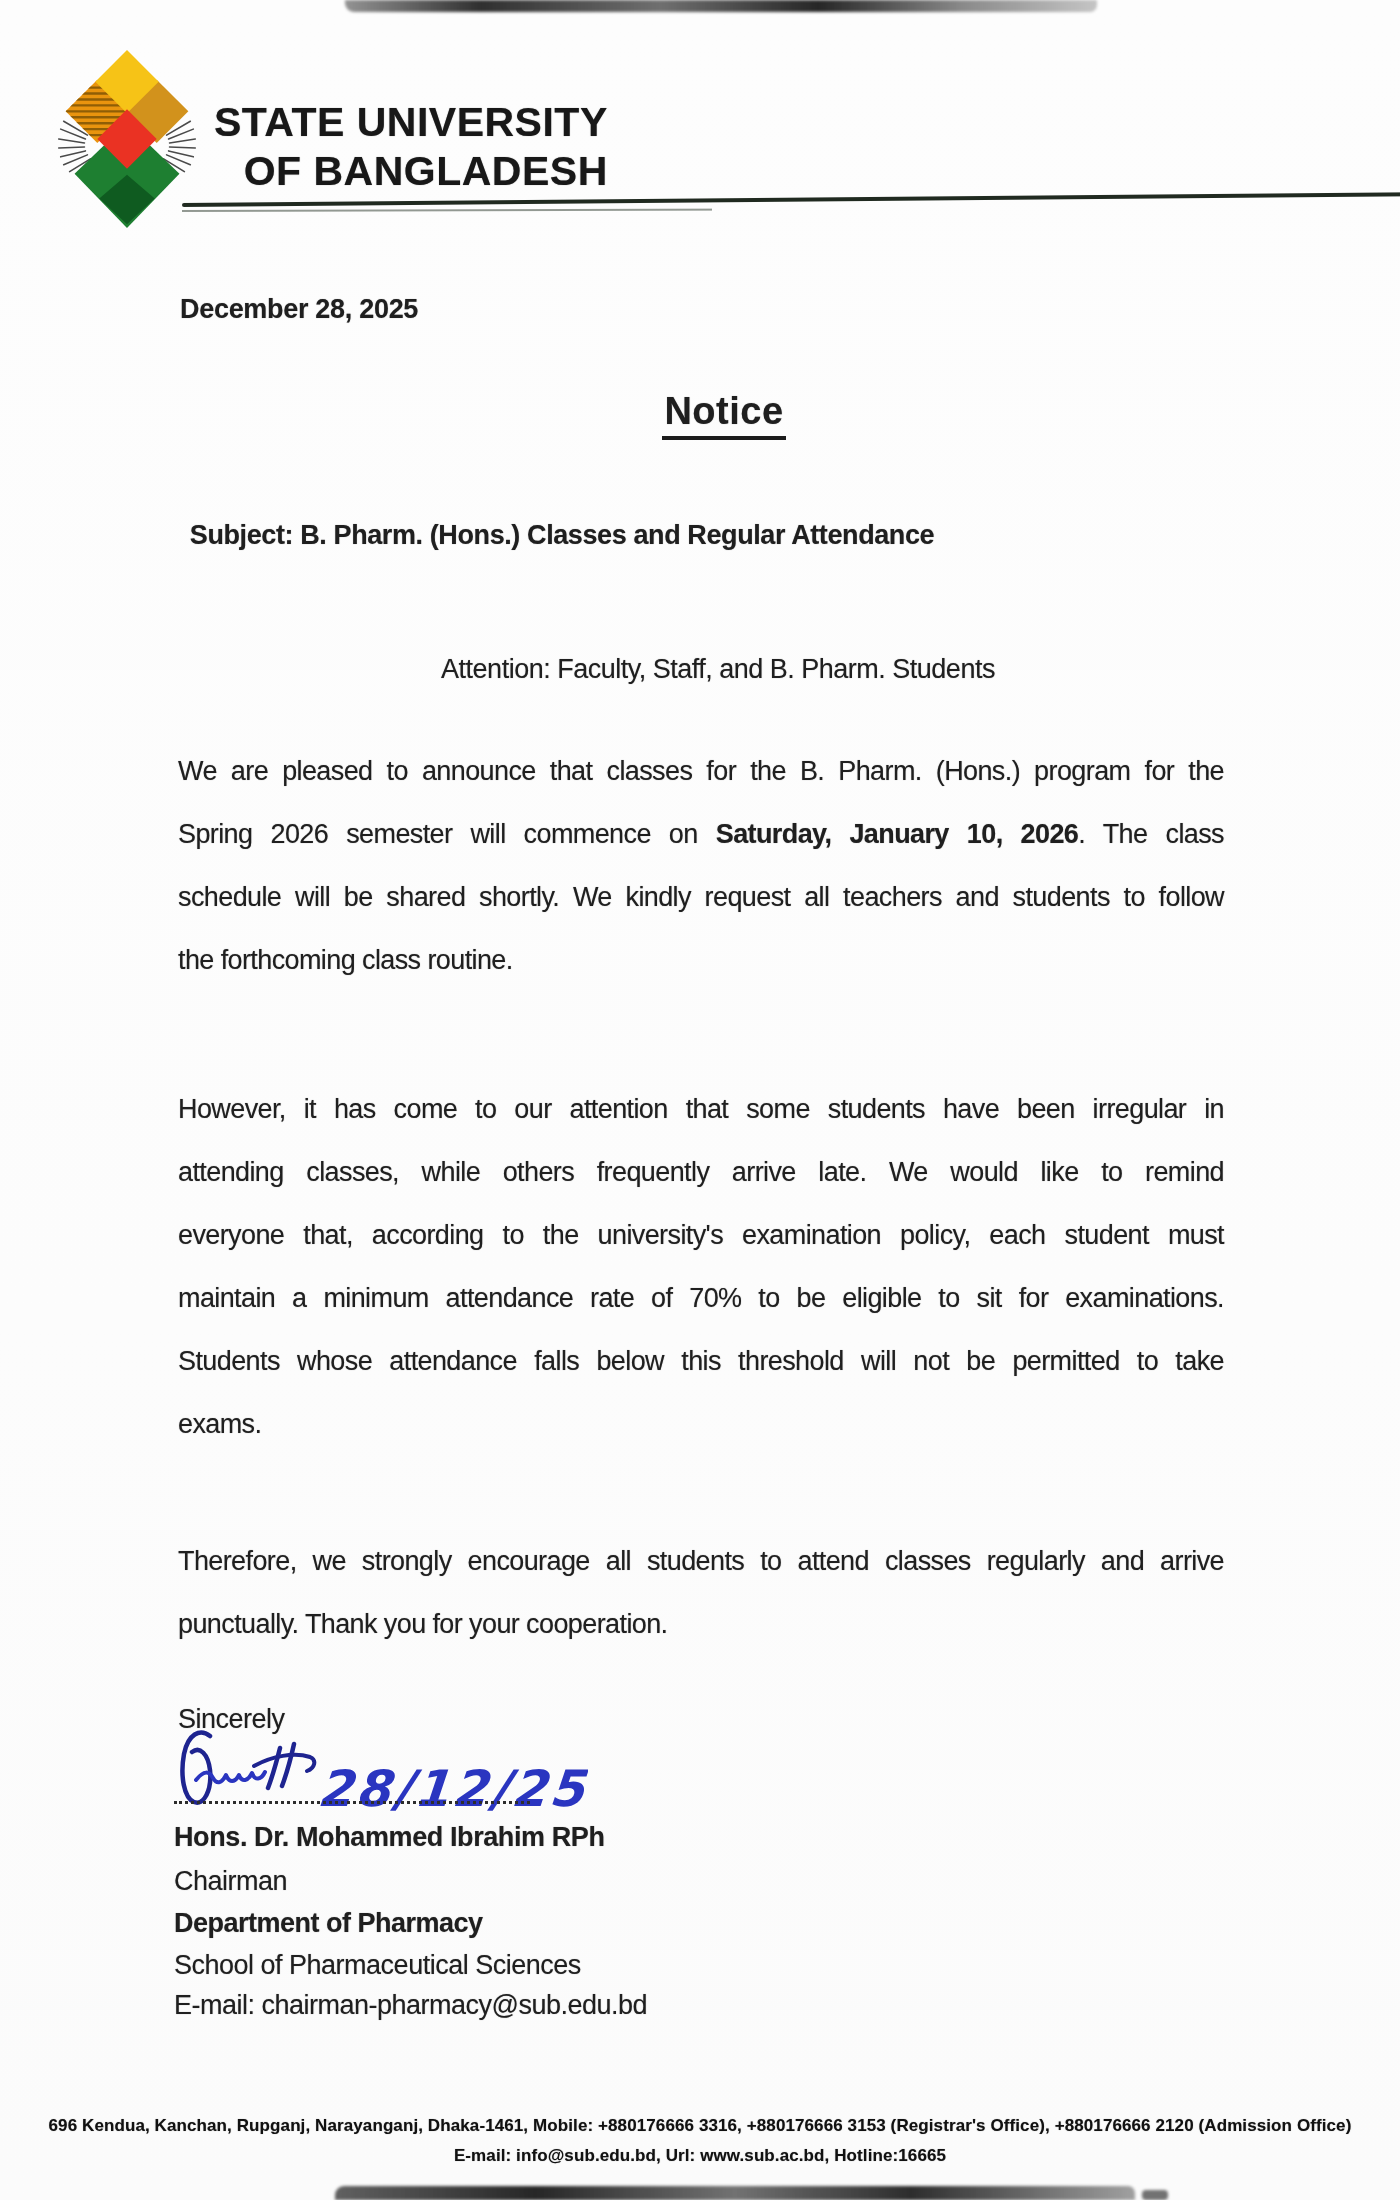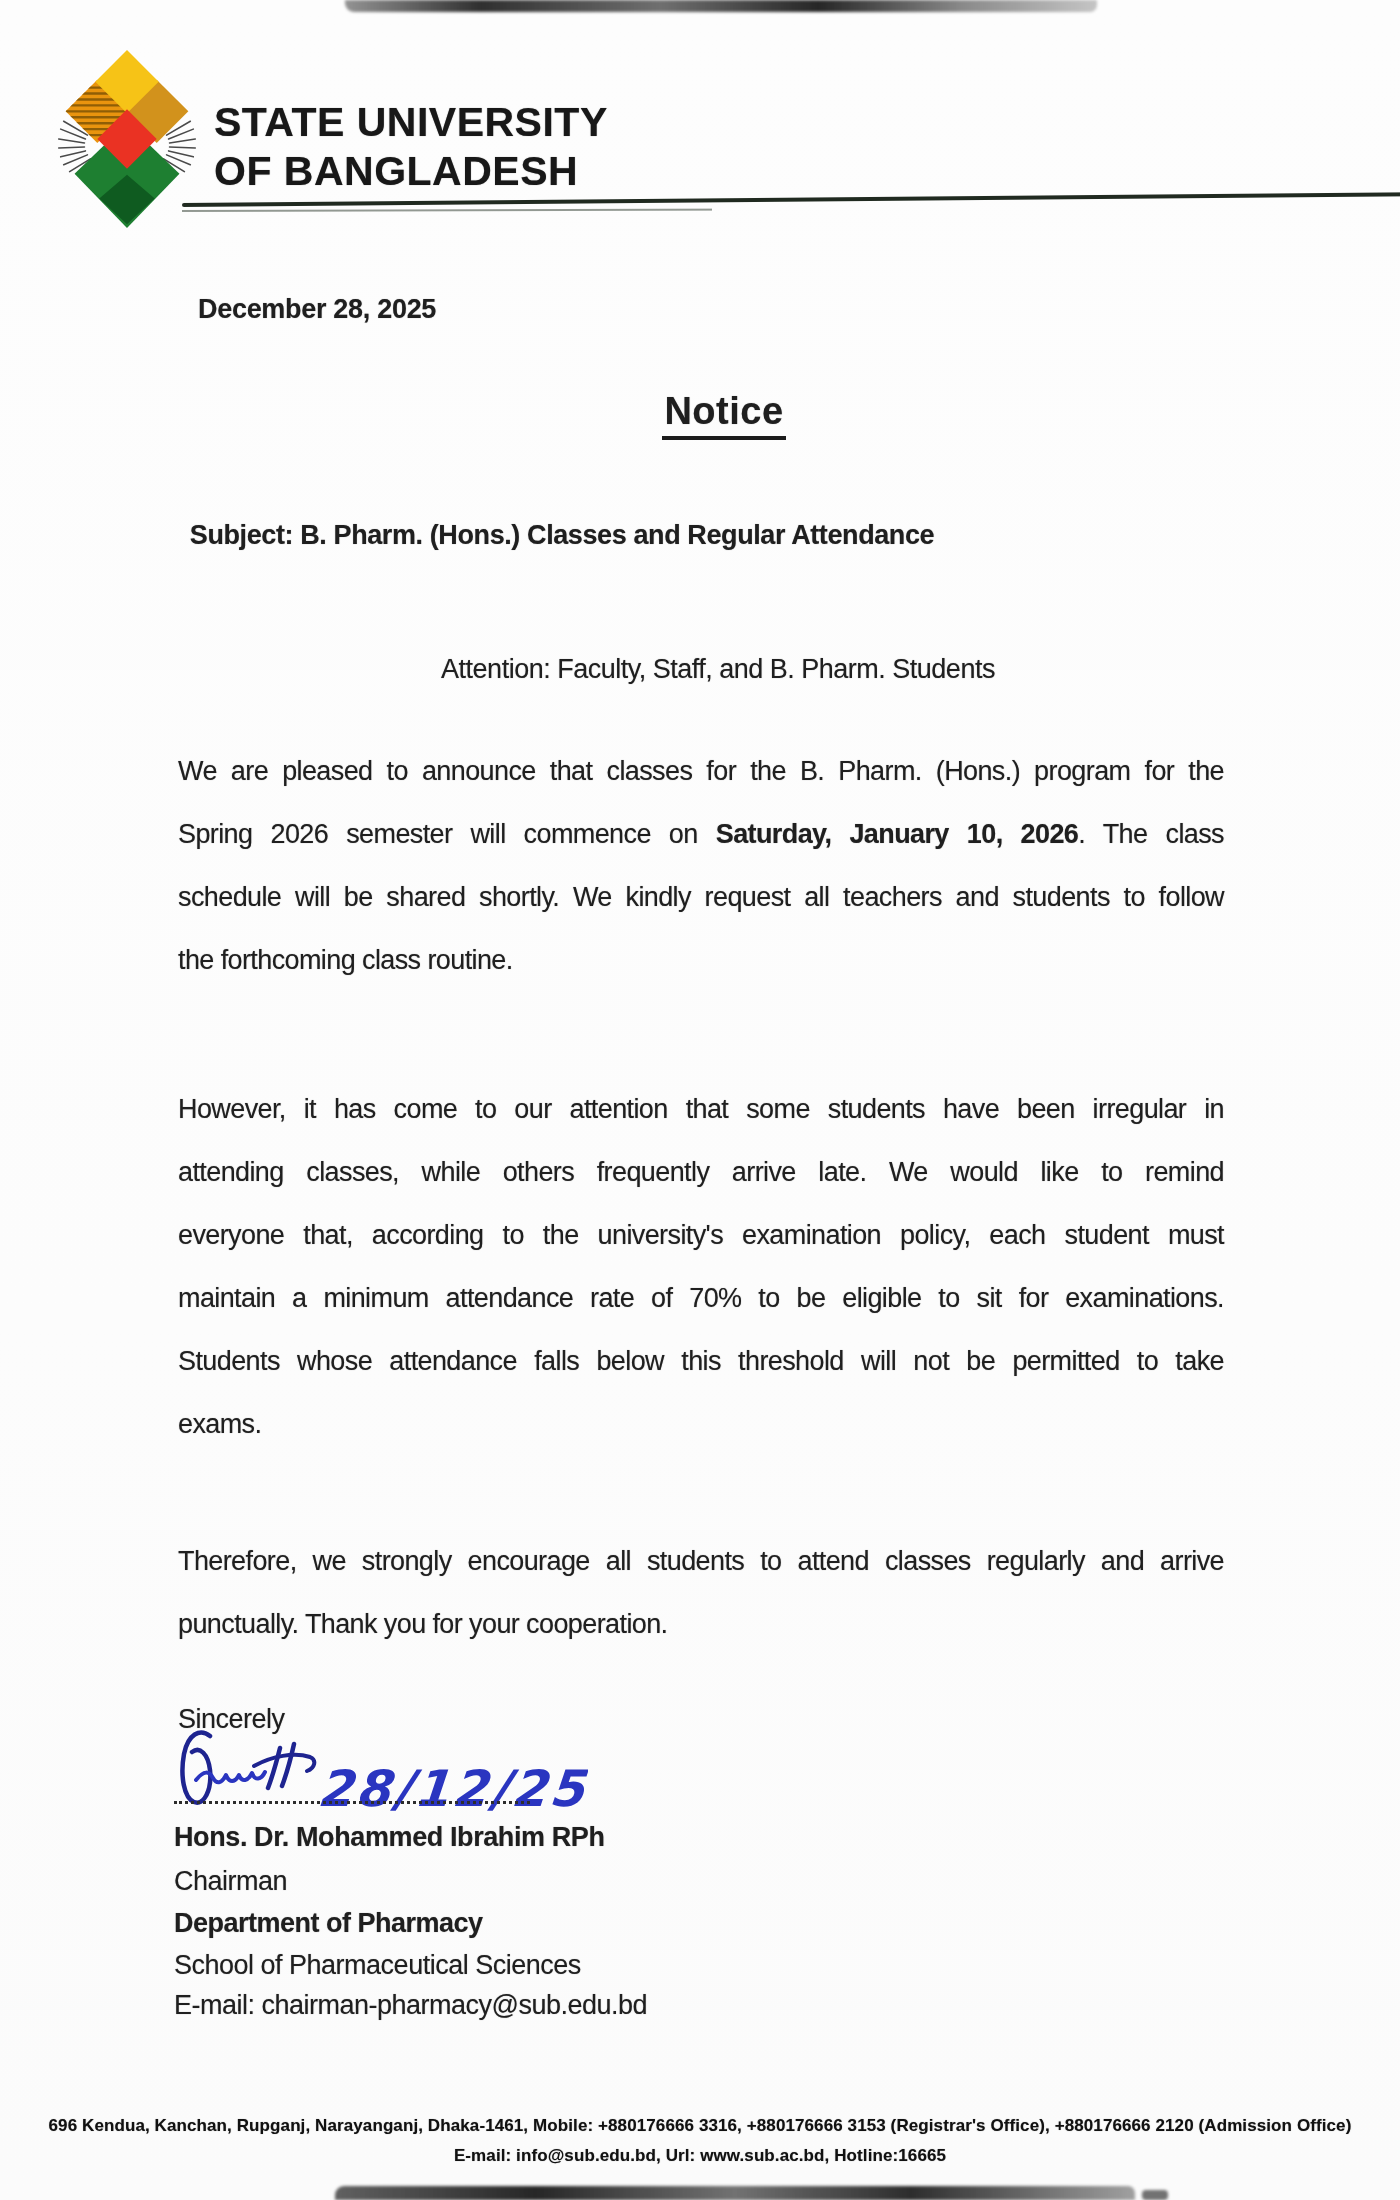--- a/index.html
+++ b/index.html
@@ -12,26 +12,26 @@
   .smudge-top { left:345px; top:0; width:752px; height:12px;
     background:linear-gradient(90deg, rgba(60,60,60,.55), rgba(25,25,25,.9) 18%, rgba(50,50,50,.7) 42%, rgba(20,20,20,.92) 63%, rgba(60,60,60,.6) 82%, rgba(90,90,90,.35));
     border-radius:0 0 7px 9px; filter:blur(1.4px); }
   .smudge-bottom { left:335px; top:2186px; width:800px; height:14px;
     background:linear-gradient(90deg, rgba(45,45,45,.75), rgba(20,20,20,.92) 25%, rgba(55,55,55,.7) 50%, rgba(22,22,22,.9) 72%, rgba(70,70,70,.5));
     border-radius:9px 7px 0 0; filter:blur(1.4px); }
   .smudge-bottom-frag { left:1142px; top:2190px; width:26px; height:10px; background:rgba(40,40,40,.65); border-radius:4px; filter:blur(1.5px); }
 
   
   .logo { left:56px; top:48px; width:142px; height:188px; }
-  .uni-name { left:214px; top:98px; font-size:41px; font-weight:bold; line-height:49px; letter-spacing:.5px; color:#181818; text-shadow:0 0 1px rgba(20,20,20,.5); }
+  .uni-name { left:214px; top:98px; font-size:41px; font-weight:bold; line-height:49px; letter-spacing:.5px; color:#181818; text-shadow:0 0 1px rgba(20,20,20,.5);text-align:right; }
   .header-rule { left:182px; top:203px; width:1225px; height:4px; background:#202a20; border-radius:3px; transform:rotate(-0.5deg); transform-origin:left center; filter:blur(.6px); }
   .header-rule2 { left:182px; top:210px; width:530px; height:2px; background:#3c483c; opacity:.55; transform:rotate(-0.15deg); transform-origin:left center; filter:blur(.5px); }
 
   .doc-text { text-shadow:0 0 1px rgba(25,25,25,.45); }
-  .meta-date { left:180px; top:294px; font-size:27px; font-weight:bold; letter-spacing:-.3px;margin-left:18px; }
+  .meta-date { left:180px; top:294px; font-size:27px; font-weight:bold; letter-spacing:-.3px; }
   .meta-ref  { left:716px; top:294px; font-size:27px; font-weight:bold; letter-spacing:-.3px; }
 
   .title-wrap { left:0; top:390px; width:1400px; text-align:center; }
   .title-wrap span { display:inline-block; font-size:38px; font-weight:bold; letter-spacing:.5px; border-bottom:4px solid #1c1c1c; padding:0 2px 3px 2px;margin-left:48px; }
 
   .subject   { left:0; top:520px; width:1124px; text-align:center; font-size:27px; font-weight:bold; letter-spacing:-.4px; }
   .attention { left:0; top:654px; width:1400px; text-align:center; font-size:27px; letter-spacing:-.5px;padding-left:36px; }
 
   .body-block { left:178px; width:1046px; font-size:27px; letter-spacing:-.6px; }
   .p1 { top:740px; } .p2 { top:1078px; } .p3 { top:1530px; }

